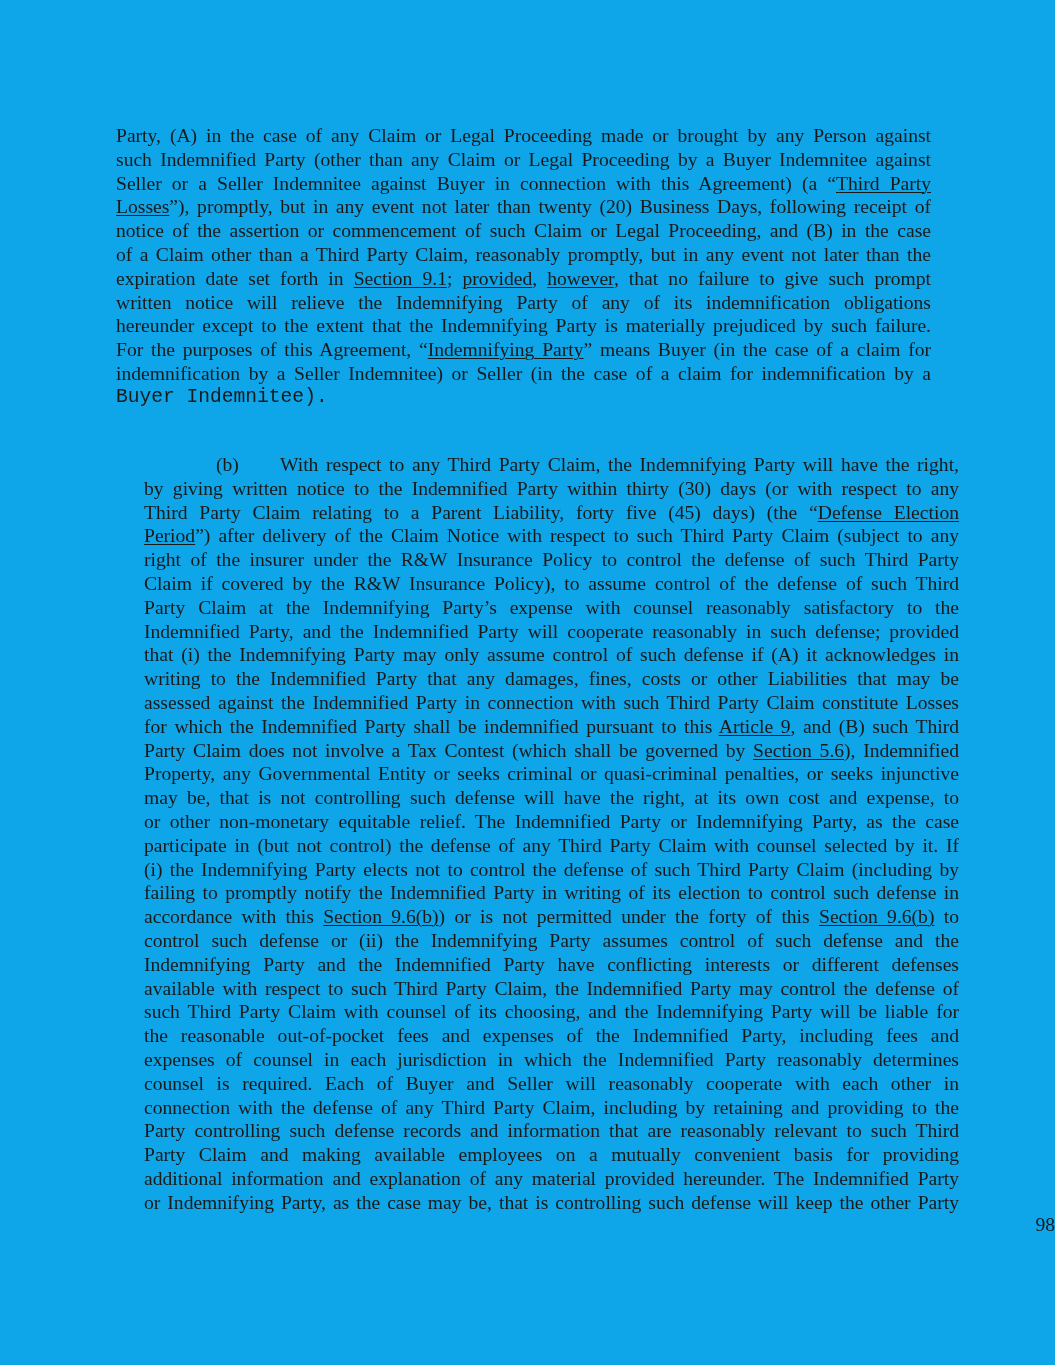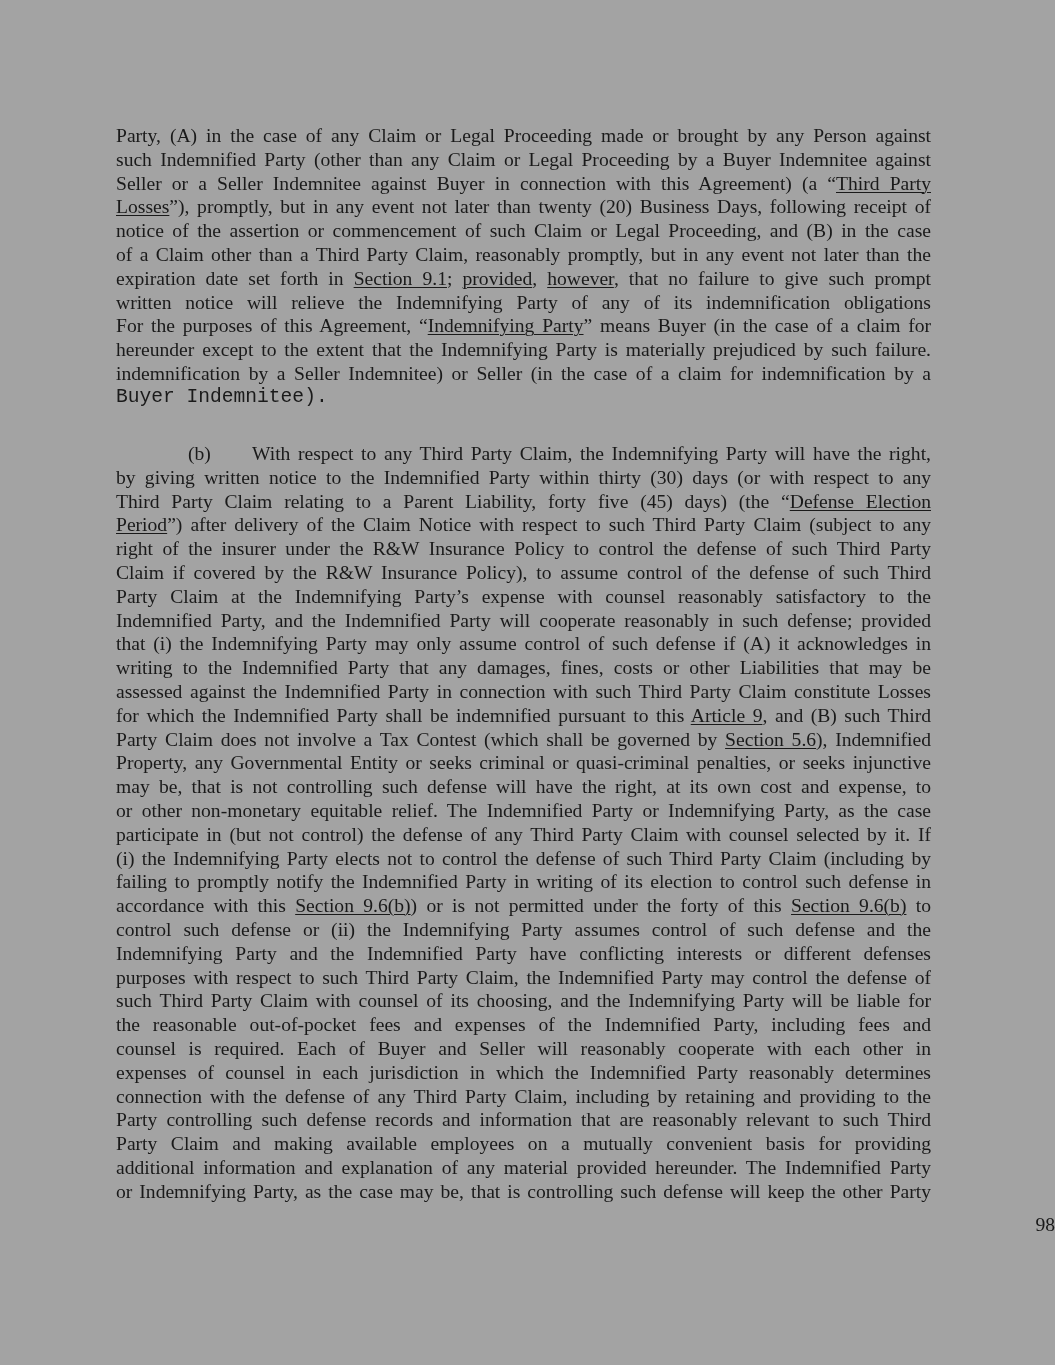--- a/index.html
+++ b/index.html
@@ -1,18 +1,18 @@
 <!DOCTYPE html>
 <html><head>
 <meta charset="utf-8">
 <style>
   html, body { margin: 0; padding: 0; background: #ffffff; }
   body { width: 1055px; height: 1365px; position: relative; overflow: hidden; }
   .page {
-    position: absolute; left: 0; top: 0; width: 1055px; height: 1365px; background: #a3a3a3;
+    position: absolute; left: 0; top: 0; width: 1055px; height: 1365px; background: #0ea5e9;
   }
   .text-block {
     position: absolute;
     left: 116px;
     width: 815px;
     font-family: "Liberation Serif", "DejaVu Serif", serif;
     font-size: 19.6px;
     color: #1a1a1a;
   }
   .line {
@@ -20,21 +20,21 @@
     height: 23.8px;
     line-height: 23.8px;
     white-space: nowrap;
     text-align: justify;
     text-align-last: justify;
     overflow: hidden;
   }
   .line.last { text-align-last: left; font-family: Liberation Mono, monospace; }
   .u { text-decoration: underline; text-underline-offset: 2px; text-decoration-thickness: 1px; }
   .para1 { top: 124px; }
-  .para2 { top: 442px; }
+  .para2 { top: 453px; margin-left: 28px; }
   .page-number {
     position: absolute;
     top: 1214px;
     left: 0; width: 1055px;
     text-align: right;
     font-family: "Liberation Serif", "DejaVu Serif", serif;
     font-size: 19.6px;
     color: #1a1a1a;
   }
   .first-line-b { text-align-last: justify; }
@@ -46,22 +46,22 @@
 <div class="page">
   <div class="text-block para1" id="para1">
       <span class="line"><span>Party, (A) in the case of any Claim or Legal Proceeding made or brought by any Person against</span></span>
       <span class="line"><span>such Indemnified Party (other than any Claim or Legal Proceeding by a Buyer Indemnitee against</span></span>
       <span class="line"><span>Seller or a Seller Indemnitee against Buyer in connection with this Agreement) (a “</span><span class="u">Third Party</span></span>
       <span class="line"><span class="u">Losses</span><span>”), promptly, but in any event not later than twenty (20) Business Days, following receipt of</span></span>
       <span class="line"><span>notice of the assertion or commencement of such Claim or Legal Proceeding, and (B) in the case</span></span>
       <span class="line"><span>of a Claim other than a Third Party Claim, reasonably promptly, but in any event not later than the</span></span>
       <span class="line"><span>expiration date set forth in </span><span class="u">Section 9.1</span><span>; </span><span class="u">provided</span><span>, </span><span class="u">however</span><span>, that no failure to give such prompt</span></span>
       <span class="line"><span>written notice will relieve the Indemnifying Party of any of its indemnification obligations</span></span>
+      <span class="line"><span>hereunder except to the extent that the Indemnifying Party is materially prejudiced by such failure.</span></span>
       <span class="line"><span>For the purposes of this Agreement, “</span><span class="u">Indemnifying Party</span><span>” means Buyer (in the case of a claim for</span></span>
-      <span class="line"><span>hereunder except to the extent that the Indemnifying Party is materially prejudiced by such failure.</span></span>
       <span class="line"><span>indemnification by a Seller Indemnitee) or Seller (in the case of a claim for indemnification by a</span></span>
       <span class="line last"><span>Buyer Indemnitee).</span></span>
     </div>
   <div class="text-block para2" id="para2">
       <span class="line first-line-b"><span class="lbl">(b)</span><span>With respect to any Third Party Claim, the Indemnifying Party will have the right,</span></span>
       <span class="line"><span>by giving written notice to the Indemnified Party within thirty (30) days (or with respect to any</span></span>
       <span class="line"><span>Third Party Claim relating to a Parent Liability, forty five (45) days) (the “</span><span class="u">Defense Election</span></span>
       <span class="line"><span class="u">Period</span><span>”) after delivery of the Claim Notice with respect to such Third Party Claim (subject to any</span></span>
       <span class="line"><span>right of the insurer under the R&amp;W Insurance Policy to control the defense of such Third Party</span></span>
       <span class="line"><span>Claim if covered by the R&amp;W Insurance Policy), to assume control of the defense of such Third</span></span>
@@ -74,25 +74,25 @@
       <span class="line"><span>Party Claim does not involve a Tax Contest (which shall be governed by </span><span class="u">Section 5.6</span><span>), Indemnified</span></span>
       <span class="line"><span>Property, any Governmental Entity or seeks criminal or quasi-criminal penalties, or seeks injunctive</span></span>
       <span class="line"><span>may be, that is not controlling such defense will have the right, at its own cost and expense, to</span></span>
       <span class="line"><span>or other non-monetary equitable relief. The Indemnified Party or Indemnifying Party, as the case</span></span>
       <span class="line"><span>participate in (but not control) the defense of any Third Party Claim with counsel selected by it. If</span></span>
       <span class="line"><span>(i) the Indemnifying Party elects not to control the defense of such Third Party Claim (including by</span></span>
       <span class="line"><span>failing to promptly notify the Indemnified Party in writing of its election to control such defense in</span></span>
       <span class="line"><span>accordance with this </span><span class="u">Section 9.6(b)</span><span>) or is not permitted under the forty of this </span><span class="u">Section 9.6(b)</span><span> to</span></span>
       <span class="line"><span>control such defense or (ii) the Indemnifying Party assumes control of such defense and the</span></span>
       <span class="line"><span>Indemnifying Party and the Indemnified Party have conflicting interests or different defenses</span></span>
-      <span class="line"><span>purposes with respect to such Third Party Claim, the Indemnified Party may control the defense of</span></span>
+      <span class="line"><span>available with respect to such Third Party Claim, the Indemnified Party may control the defense of</span></span>
       <span class="line"><span>such Third Party Claim with counsel of its choosing, and the Indemnifying Party will be liable for</span></span>
       <span class="line"><span>the reasonable out-of-pocket fees and expenses of the Indemnified Party, including fees and</span></span>
+      <span class="line"><span>expenses of counsel in each jurisdiction in which the Indemnified Party reasonably determines</span></span>
       <span class="line"><span>counsel is required. Each of Buyer and Seller will reasonably cooperate with each other in</span></span>
-      <span class="line"><span>expenses of counsel in each jurisdiction in which the Indemnified Party reasonably determines</span></span>
       <span class="line"><span>connection with the defense of any Third Party Claim, including by retaining and providing to the</span></span>
       <span class="line"><span>Party controlling such defense records and information that are reasonably relevant to such Third</span></span>
       <span class="line"><span>Party Claim and making available employees on a mutually convenient basis for providing</span></span>
       <span class="line"><span>additional information and explanation of any material provided hereunder. The Indemnified Party</span></span>
       <span class="line"><span>or Indemnifying Party, as the case may be, that is controlling such defense will keep the other Party</span></span>
     </div>
   <div class="page-number">98</div>
 </div>
 
 </body></html>

